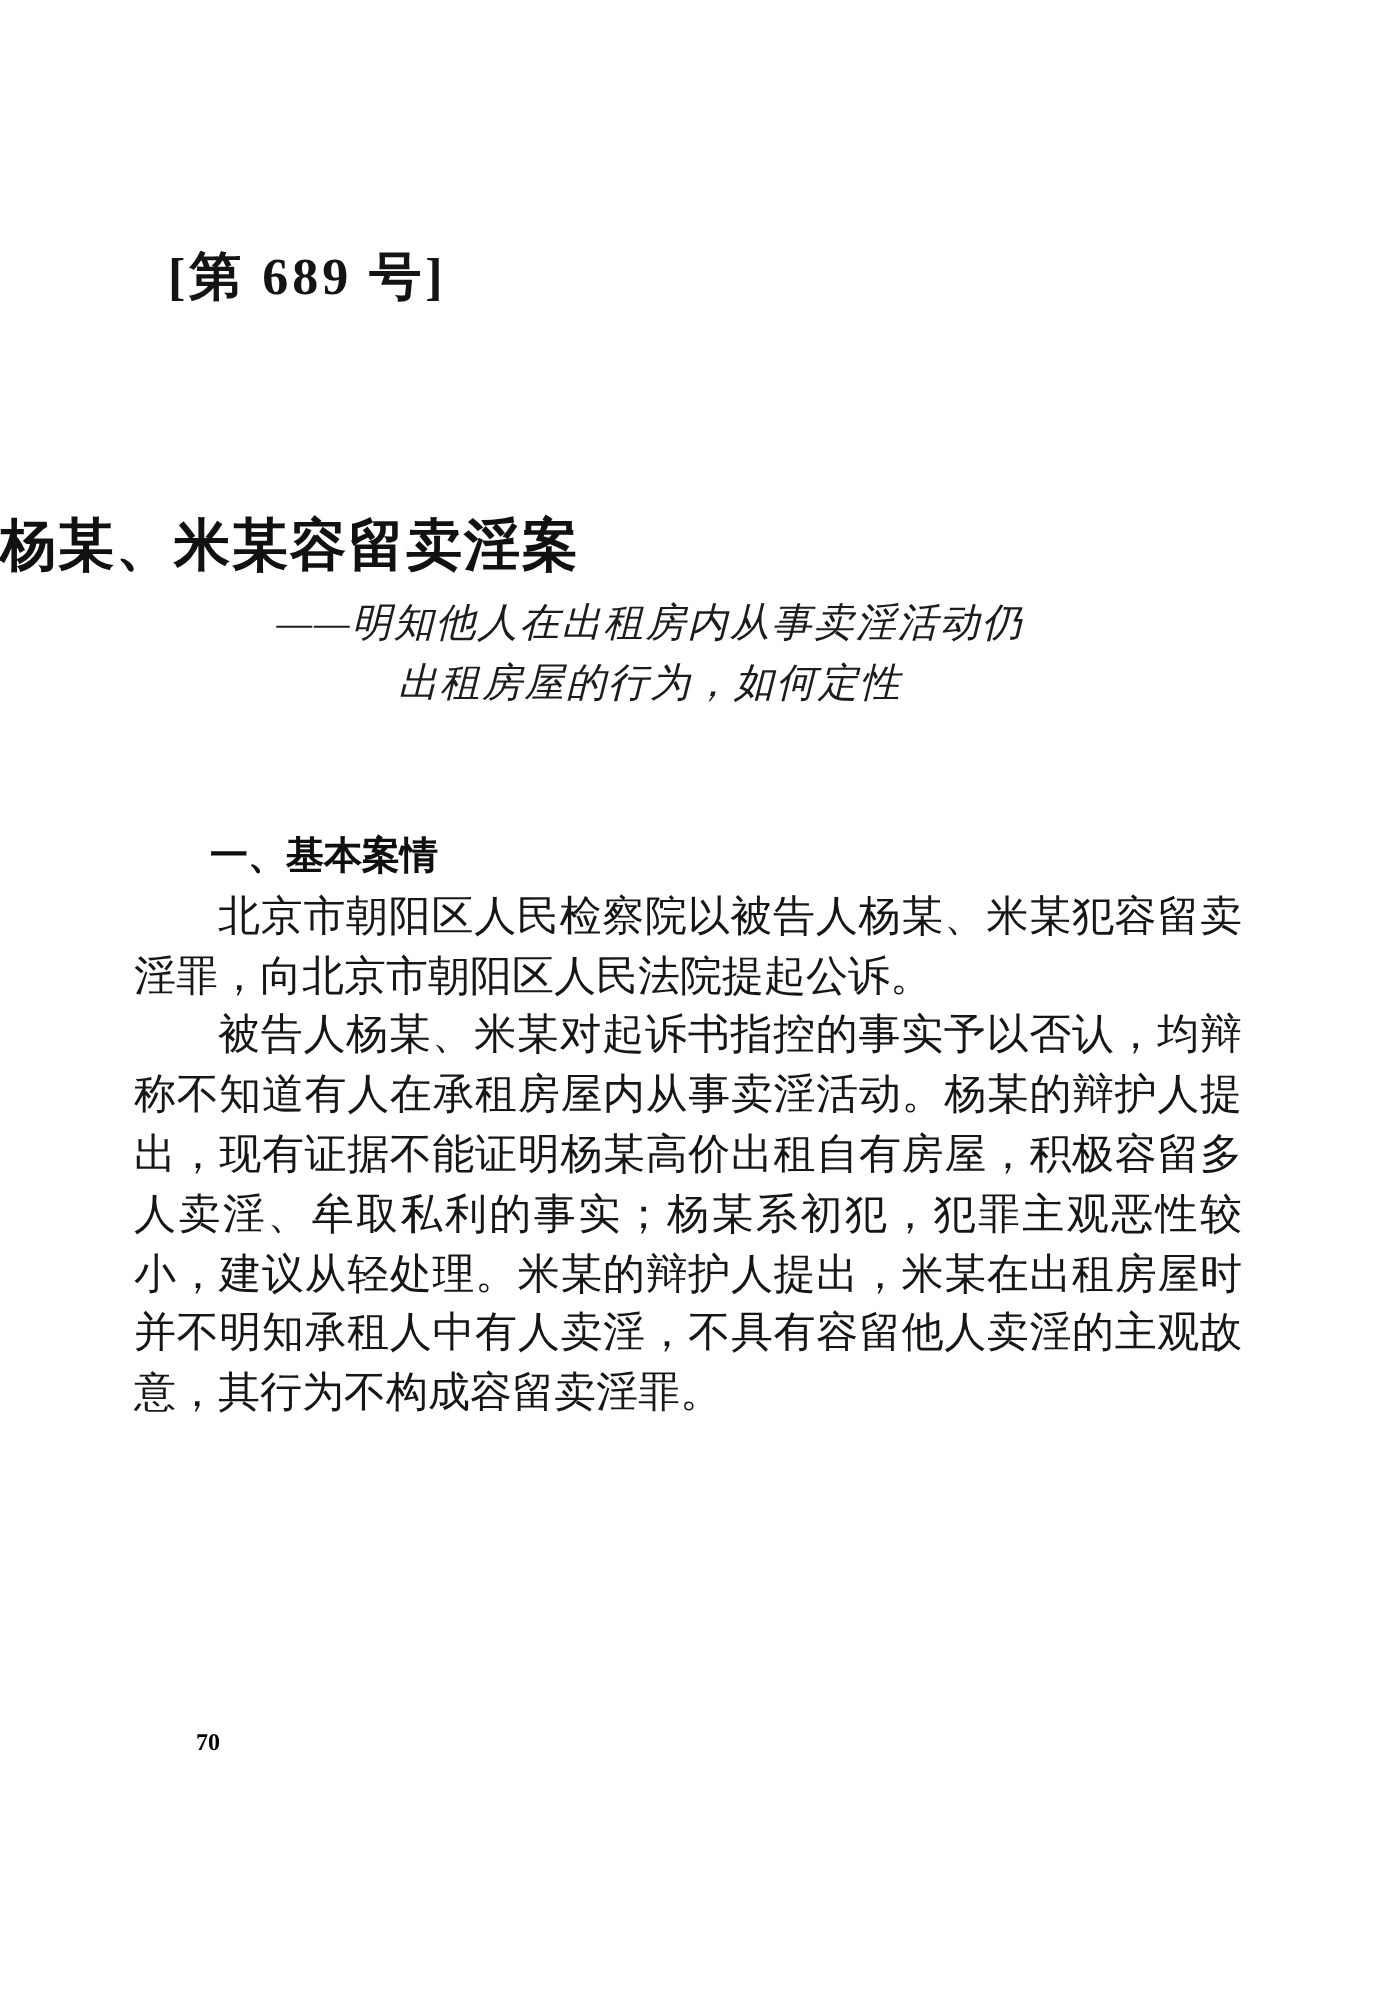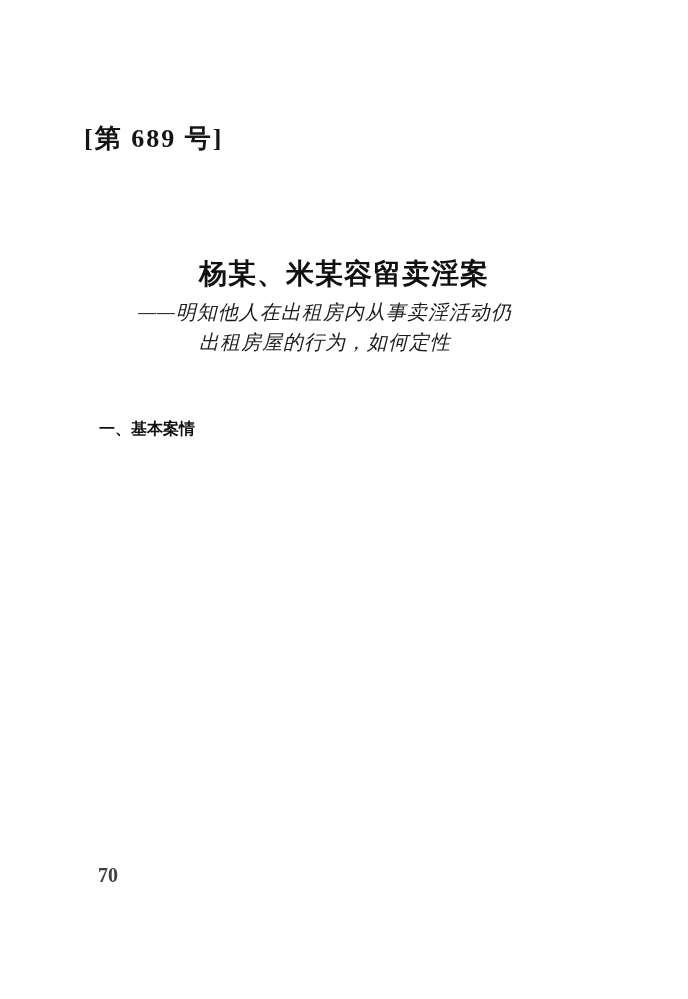--- a/index.html
+++ b/index.html
@@ -25,21 +25,20 @@
     letter-spacing: 2px;
     color: #141414;
     white-space: nowrap;
   }
   .title {
     position: absolute;
     left: 0;
     top: 256px;
     width: 100%;
     margin: 0;
-    text-align: center;
     font-size: 28px;
     line-height: 36px;
     font-weight: bold;
     letter-spacing: 1px;
     color: #111111;
   }
   .subtitle {
     position: absolute;
     left: -19px;
     top: 297px;
@@ -57,53 +56,55 @@
     left: 67px;
     top: 414px;
     width: 554px;
     font-size: 21px;
     line-height: 29.8px;
     text-align: justify;
     color: #161616;
   }
   .content h2 {
     margin: 0;
-    font-size: 16px;
+    font-size: 19px;
     line-height: 29.8px;
     font-weight: bold;
     text-indent: 2em;
     font-family: Liberation Sans, sans-serif;
     color: #0f0f0f;
   }
   .content p {
     margin: 0;
     text-indent: 2em;
   }
   .page-number {
     position: absolute;
     left: 98px;
     top: 864px;
-    font-size: 20px;
+    font-size: 12px;
     font-weight: bold;
-    color: #404040;
+    color: #000000;
   }
 </style>
 </head>
 <body>
 
 <div class="page">
 
   <div class="case-no">[第 689 号]</div>
 
   <h1 class="title">杨某、米某容留卖淫案</h1>
 
   <div class="subtitle">
     <div>——明知他人在出租房内从事卖淫活动仍</div>
     <div>出租房屋的行为，如何定性</div>
   </div>
 
   <div class="content">
     <h2>一、基本案情</h2>
+    <p>北京市朝阳区人民检察院以被告人杨某、米某犯容留卖淫罪，向北京市朝阳区人民法院提起公诉。</p>
+    <p>被告人杨某、米某对起诉书指控的事实予以否认，均辩称不知道有人在承租房屋内从事卖淫活动。杨某的辩护人提出，现有证据不能证明杨某高价出租自有房屋，积极容留多人卖淫、牟取私利的事实；杨某系初犯，犯罪主观恶性较小，建议从轻处理。米某的辩护人提出，米某在出租房屋时并不明知承租人中有人卖淫，不具有容留他人卖淫的主观故意，其行为不构成容留卖淫罪。</p>
   </div>
 
   <div class="page-number">70</div>
 
 </div>
 
 </body></html>

